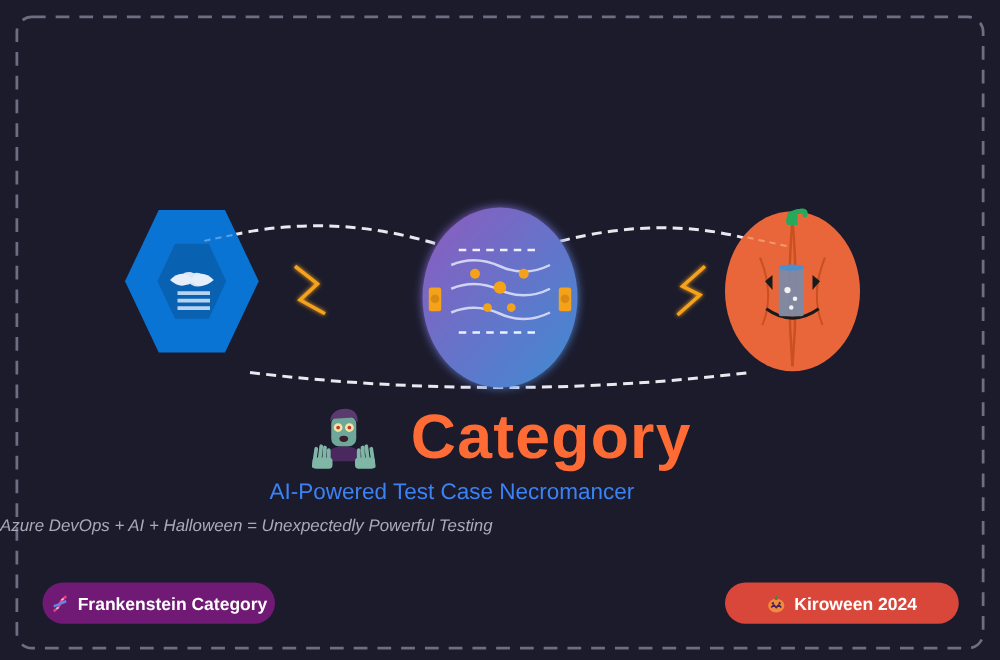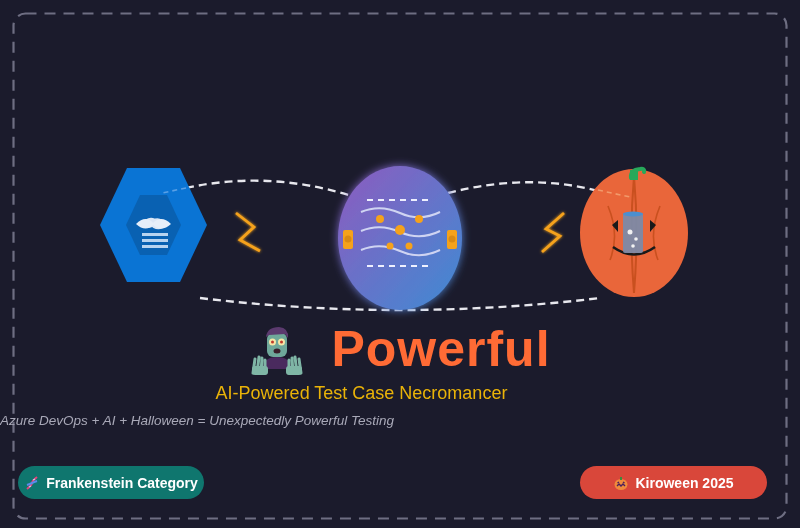--- a/index.html
+++ b/index.html
@@ -19,32 +19,32 @@
     display: flex; justify-content: center; align-items: center; gap: 26px;
   }
   .zombie { width: 56px; height: 56px; }
   .title {
     font-family: "Liberation Sans", sans-serif;
     font-weight: 700; font-size: 50px; color: #ff6b35;
     letter-spacing: 1px; line-height: 1;
   }
   .subtitle {
     position: absolute; left: 0; top: 383px; width: 723px; text-align: center;
-    color: #eab308; font-size: 18px;
+    color: #3b82f6; font-size: 18px;
   }
   .tagline {
     position: absolute; left: 0; top: 413px; width: 800px; text-align: left;
     color: #a9a9b8; font-size: 13.5px; font-style: italic;
   }
   .badge {
     position: absolute; top: 466px; height: 33px; border-radius: 17px;
     display: flex; align-items: center; justify-content: center; gap: 6px;
     color: #ffffff; font-weight: 700; font-size: 14px;
   }
-  .badge-left { left: 18px; width: 186px; background: #0f766e; }
+  .badge-left { left: 34px; width: 186px; background: #701a75; }
   .badge-right { left: 580px; width: 187px; background: #d9473a; }
   .badge svg { display: block; }
 </style>
 </head>
 <body>
 
 <div class="frame"></div>
 
 <svg class="art" viewBox="0 0 800 528">
   <defs>
@@ -141,21 +141,21 @@
     <circle cx="23.5" cy="21" r="3.5" fill="#f5e6a6"></circle>
     <circle cx="32.5" cy="21" r="3.5" fill="#f5e6a6"></circle>
     <circle cx="23.5" cy="21" r="1.5" fill="#c0392b"></circle>
     <circle cx="32.5" cy="21" r="1.5" fill="#c0392b"></circle>
     <ellipse cx="28" cy="30" rx="3.5" ry="2.5" fill="#3a1f2a"></ellipse>
     <path d="M4 52 L6 38 M8 52 L10 36 M12 52 L13 37 M16 52 L16 39" stroke="#7fb6a6" stroke-width="3" stroke-linecap="round"></path>
     <rect x="3" y="45" width="16" height="9" rx="3" fill="#7fb6a6"></rect>
     <path d="M52 52 L50 38 M48 52 L46 36 M44 52 L43 37 M40 52 L40 39" stroke="#7fb6a6" stroke-width="3" stroke-linecap="round"></path>
     <rect x="37" y="45" width="16" height="9" rx="3" fill="#7fb6a6"></rect>
   </svg>
-  <div class="title">Powerful</div>
+  <div class="title">Category</div>
 </div>
 
 <div class="subtitle">AI-Powered Test Case Necromancer</div>
 <div class="tagline">Azure DevOps + AI + Halloween = Unexpectedly Powerful Testing</div>
 
 <div class="badge badge-left">
   <svg width="16" height="16" viewBox="0 0 16 16">
     <path d="M3 14 Q8 10 8 8 Q8 6 13 2" fill="none" stroke="#e8417a" stroke-width="2"></path>
     <path d="M3 10 Q6 9 8 8 Q10 7 13 6" fill="none" stroke="#5b8bea" stroke-width="2"></path>
     <path d="M5 12 L7 11 M9 5 L11 4" stroke="#c9c9f0" stroke-width="1.2"></path>
@@ -163,14 +163,14 @@
   <span>Frankenstein Category</span>
 </div>
 
 <div class="badge badge-right">
   <svg width="16" height="16" viewBox="0 0 16 16">
     <ellipse cx="8" cy="9.5" rx="6.5" ry="5.5" fill="#f08a3c"></ellipse>
     <rect x="7" y="2" width="2" height="3" fill="#3d8a3d"></rect>
     <path d="M4 11 L6 9 L8 11 L10 9 L12 11" fill="none" stroke="#4a1f5e" stroke-width="1.4"></path>
     <path d="M4.5 8 L6 7 M11.5 8 L10 7" stroke="#4a1f5e" stroke-width="1.4"></path>
   </svg>
-  <span>Kiroween 2025</span>
+  <span>Kiroween 2024</span>
 </div>
 
 </body></html>

